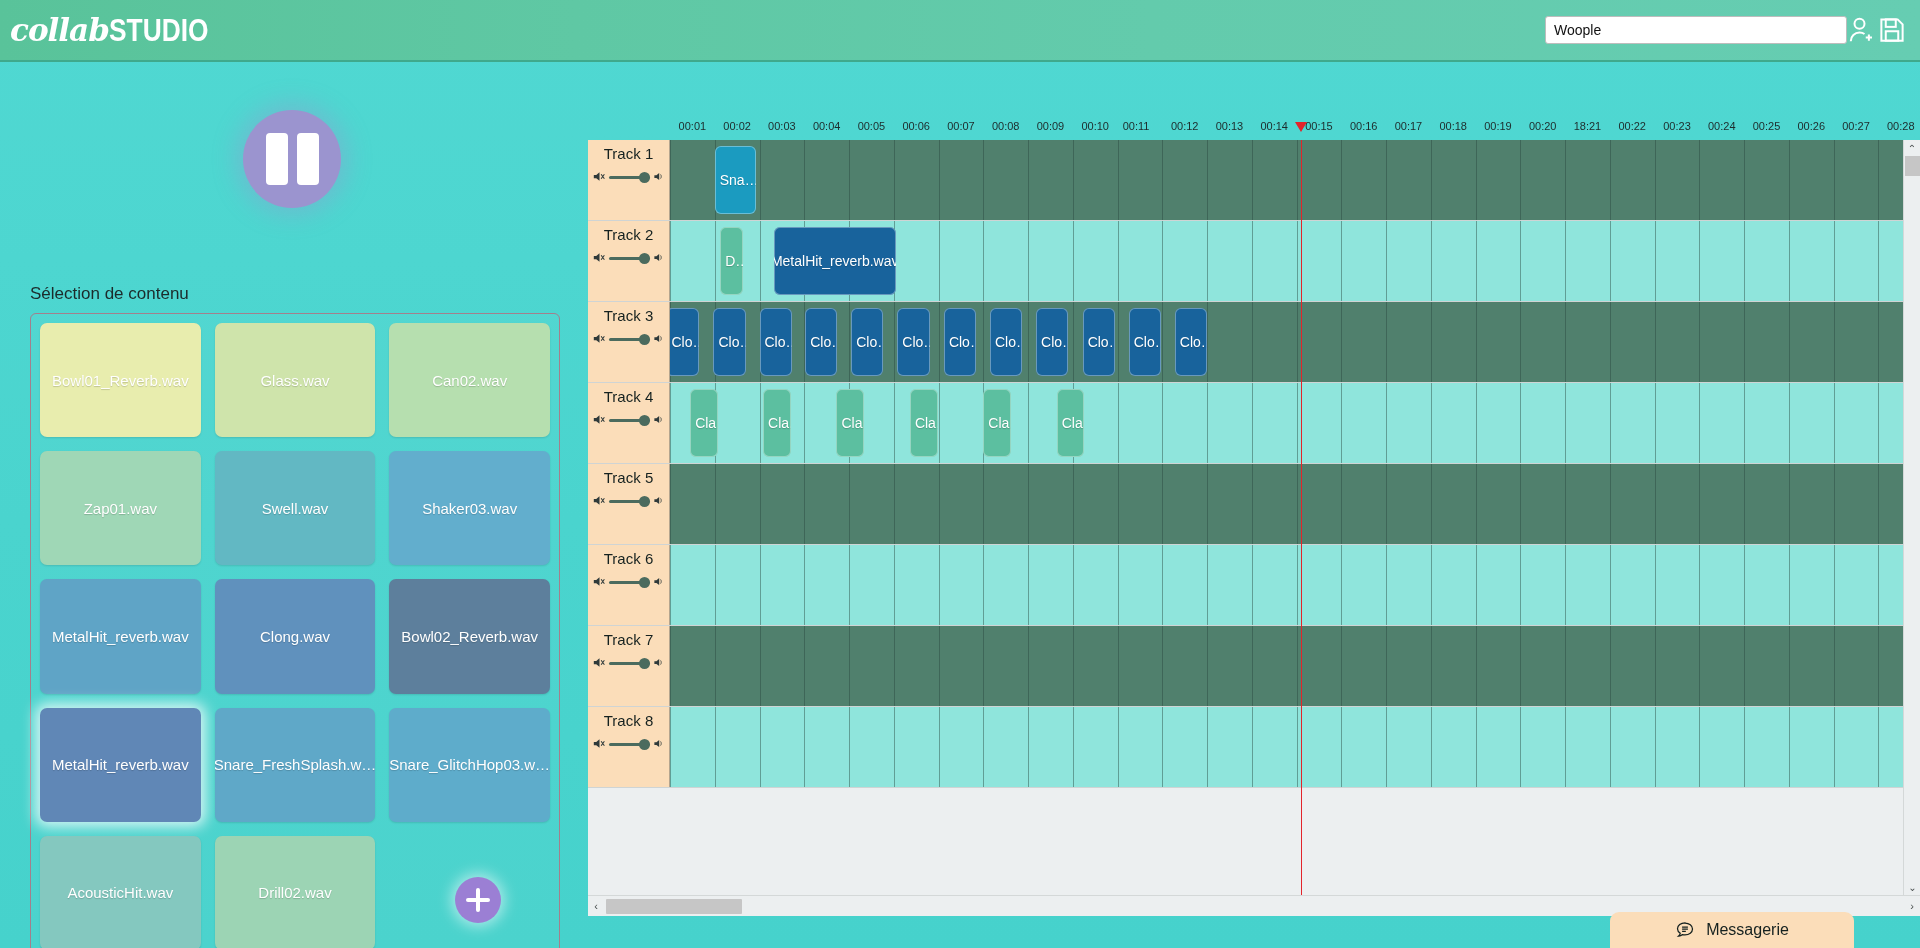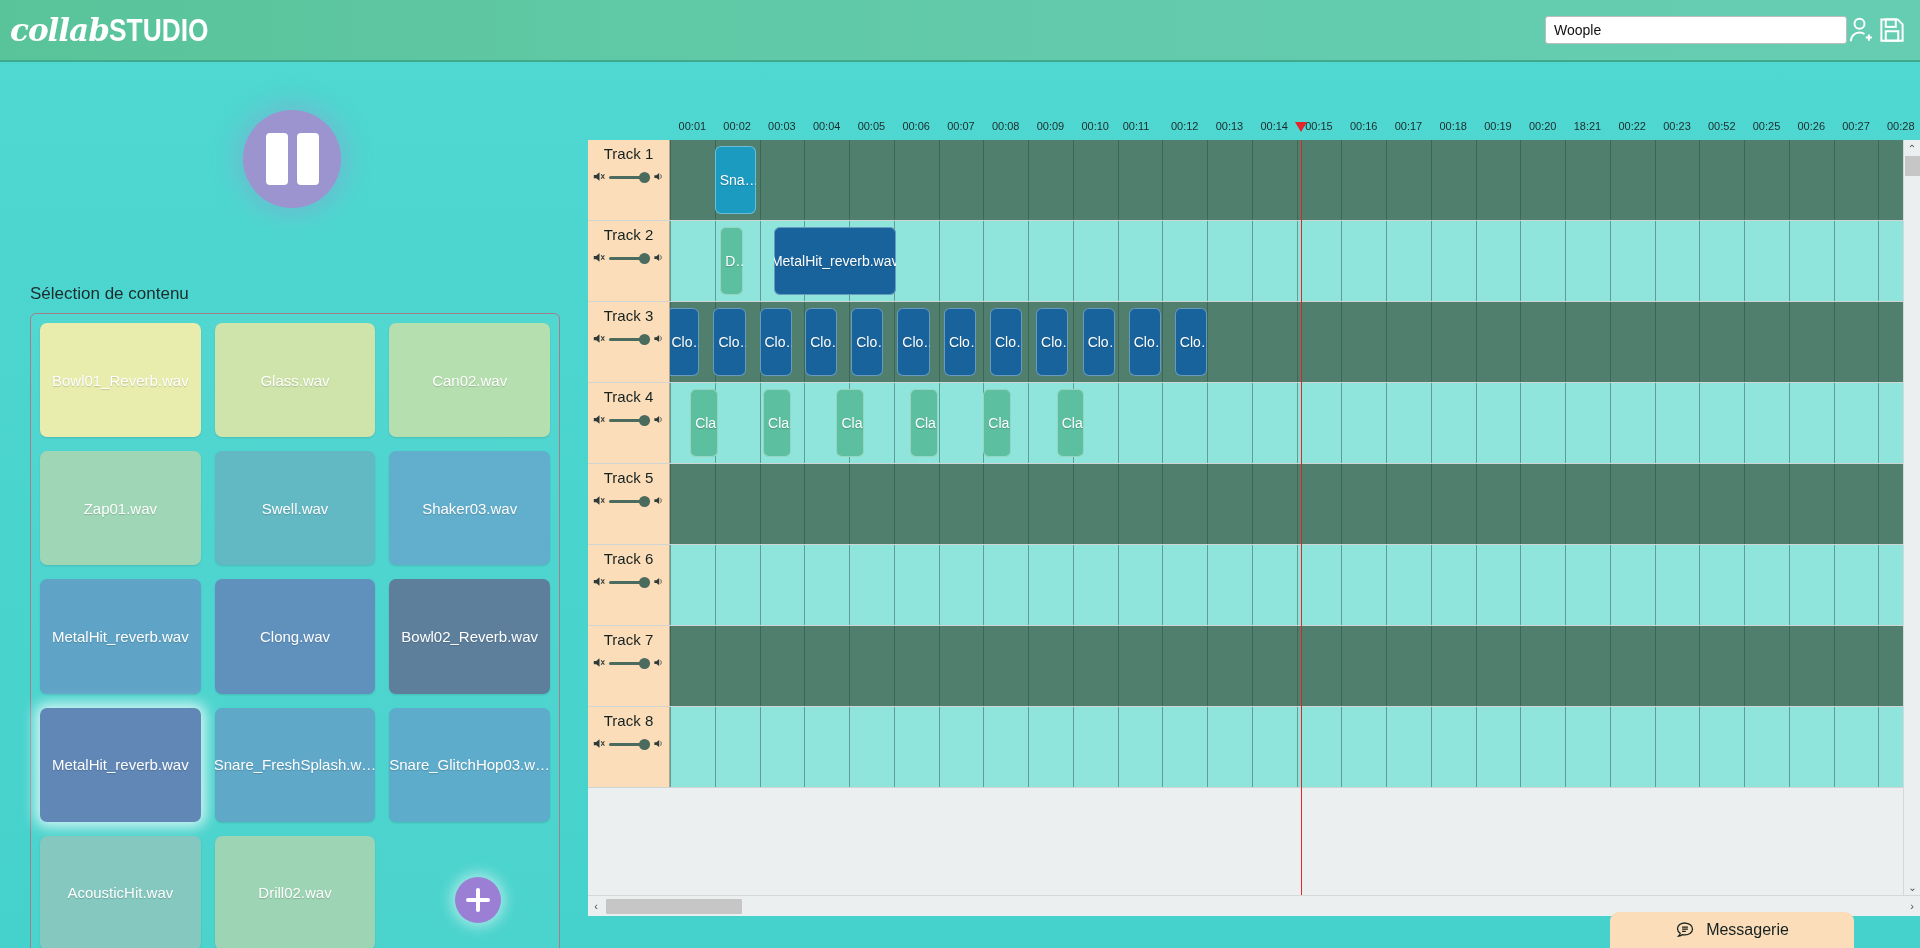--- a/index.html
+++ b/index.html
@@ -272,21 +272,21 @@
         <div class="ruler-tick" style="left: 686.192px;">00:14</div>
         <div class="ruler-tick" style="left: 730.947px;">00:15</div>
         <div class="ruler-tick" style="left: 775.702px;">00:16</div>
         <div class="ruler-tick" style="left: 820.457px;">00:17</div>
         <div class="ruler-tick" style="left: 865.212px;">00:18</div>
         <div class="ruler-tick" style="left: 909.967px;">00:19</div>
         <div class="ruler-tick" style="left: 954.722px;">00:20</div>
         <div class="ruler-tick" style="left: 999.477px;">18:21</div>
         <div class="ruler-tick" style="left: 1044.23px;">00:22</div>
         <div class="ruler-tick" style="left: 1088.99px;">00:23</div>
-        <div class="ruler-tick" style="left: 1133.74px;">00:52</div>
+        <div class="ruler-tick" style="left: 1133.74px;">00:24</div>
         <div class="ruler-tick" style="left: 1178.5px;">00:25</div>
         <div class="ruler-tick" style="left: 1223.25px;">00:26</div>
         <div class="ruler-tick" style="left: 1268.01px; text-align: right;">00:27</div>
         <div class="ruler-tick" style="left: 1312.76px;">00:28</div>
         <div id="playhead-marker" style="left: 713.045px;"></div>
       </div>
 
     <div id="tracks-viewport">
       <div id="tracks-inner">
           <div class="track-row">

